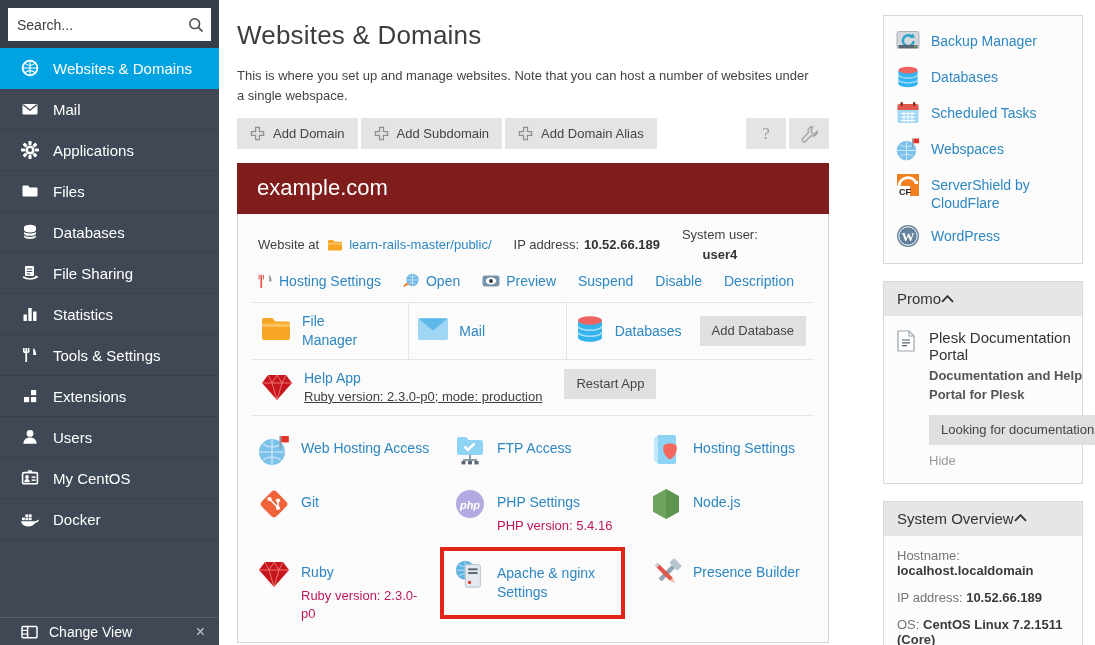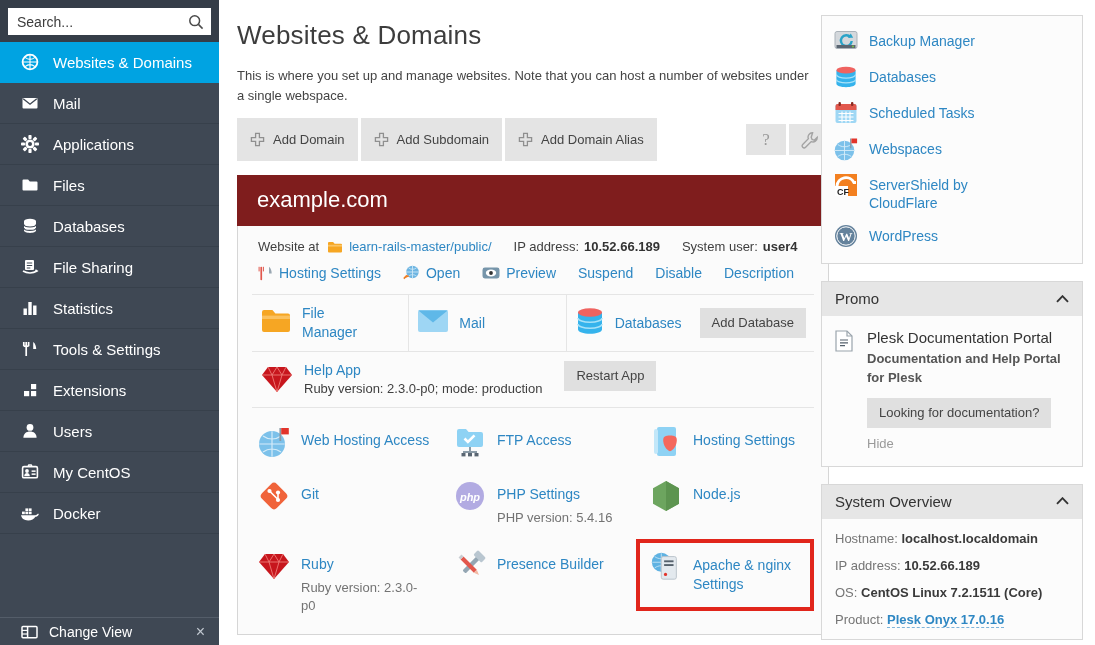--- a/index.html
+++ b/index.html
@@ -3,73 +3,73 @@
 <meta charset="utf-8">
 <style>
   * { margin:0; padding:0; box-sizing:border-box; }
   html,body { background:#fff; }
   body { font-family:"Liberation Sans", sans-serif; }
   .app { width:1095px; height:645px; display:flex; overflow:hidden; background:#fff; position:relative; }
 
   
   .sidebar { width:219px; flex-shrink:0; background:#3f4854; color:#fff; position:relative; }
   .search-wrap { background:#353d48; padding:8px 8px 7px 8px; }
-  .search-box { background:#fff; height:27px; display:flex; align-items:center; padding:0 7px 0 9px; }
+  .search-box { background:#fff; height:33px; display:flex; align-items:center; padding:0 7px 0 9px; }
   .search-box input { border:none; outline:none; flex:1; font-size:14px; color:#333; font-family:"Liberation Sans",sans-serif; min-width:0; background:transparent; }
   .search-box input::placeholder { color:#3c3c3c; opacity:1; }
   .nav-item { height:41px; display:flex; align-items:center; padding-left:20px; gap:14px; font-size:15px; cursor:pointer; border-bottom:1px solid #37404b; }
   .nav-item.active { background:#00a3e2; border-bottom-color:#00a3e2; }
   .nav-ic { width:19px; height:18px; display:inline-flex; align-items:center; justify-content:center; flex-shrink:0; }
   .sidebar-footer { position:absolute; left:0; right:0; bottom:0; height:28px; border-top:1px solid #545d69; display:flex; align-items:center; gap:10px; padding:0 14px 0 20px; font-size:14px; cursor:pointer; }
   .sidebar-footer .x { margin-left:auto; color:#c2c9d1; font-size:16px; cursor:pointer; }
 
   
   .main { flex:1; padding:14px 0 0 18px; min-width:0; }
   .main-inner { width:592px; }
   h1.page-title { font-size:26px; font-weight:400; color:#3d3d3d; margin:6px 0 15px 0; letter-spacing:0.2px; }
   .desc { font-size:13px; color:#444; line-height:1.5; max-width:580px; margin-bottom:13px; }
   .toolbar { display:flex; align-items:center; margin-bottom:14px; }
-  .btn { background:#e4e4e4; border:none; font-family:"Liberation Sans",sans-serif; font-size:13px; color:#444; padding:4px 13px; height:43px; margin-right:3px; display:inline-flex; align-items:center; gap:8px; cursor:pointer; }
+  .btn { background:#e4e4e4; border:none; font-family:"Liberation Sans",sans-serif; font-size:13px; color:#444; padding:4px 13px; height:31px; margin-right:3px; display:inline-flex; align-items:center; gap:8px; cursor:pointer; }
   .spacer { flex:1; }
   .icon-btn { width:40px; height:31px; background:#e4e4e4; border:none; display:inline-flex; align-items:center; justify-content:center; margin-left:3px; cursor:pointer; color:#9b9b9b; font-size:17px; font-family:"Liberation Serif",serif; }
 
   
   .card { border:1px solid #d6d6d6; background:#fbfbfb; }
   .card-header { background:#7f1d1d; color:#fff; font-size:22px; padding:12px 20px 13px 20px; margin:-1px -1px 0 -1px; }
   .info-row { padding:13px 20px 2px 20px; font-size:13px; color:#3f3f3f; display:flex; align-items:center; flex-wrap:wrap; }
   .info-row b { font-weight:bold; color:#333; }
   .grp { display:inline-flex; align-items:center; gap:5px; margin-right:22px; }
   a.link { color:#2e87c3; text-decoration:none; cursor:pointer; }
   .actions-row { padding:9px 20px 13px 20px; display:flex; align-items:center; gap:22px; font-size:14px; }
   .actions-row .al { display:inline-flex; align-items:center; gap:6px; }
   .tools-table { display:flex; margin:0 14px; border-top:1px solid #e5e5e5; border-bottom:1px solid #e5e5e5; }
   .tcell { flex:1; display:flex; align-items:center; gap:10px; padding:9px 8px; font-size:14px; }
   .tcell + .tcell { border-left:1px solid #e5e5e5; }
   .tcell.wide { flex:1.62; }
   .gbtn { background:#e0e0e0; border:none; font-family:"Liberation Sans",sans-serif; font-size:13px; color:#444; padding:0 12px; height:30px; cursor:pointer; white-space:nowrap; }
   .ruby-row { margin:0 14px; padding:9px 8px 10px 8px; border-bottom:1px solid #e5e5e5; display:flex; align-items:center; gap:10px; font-size:14px; }
-  .ruby-row .detail { font-size:13px; color:#3f3f3f; margin-top:3px; }
+  .ruby-row .detail { font-size:13px; color:#3f3f3f; margin-top:3px;text-decoration:underline; }
   .ruby-row .gbtn { margin-left:12px; align-self:flex-end; margin-bottom:6px; }
   .show-less { margin:0 14px; border-bottom:1px solid #e5e5e5; text-align:center; padding:9px 0 10px 0; font-size:11px; font-weight:bold; color:#555; letter-spacing:0.4px; cursor:pointer; display:flex; align-items:center; justify-content:center; gap:6px; }
   .features { display:grid; grid-template-columns: 196px 196px 1fr; padding:18px 14px 18px 20px; row-gap:22px; }
   .feature { display:flex; gap:11px; align-items:flex-start; font-size:14px; }
   .feature .fic { width:32px; height:32px; flex-shrink:0; display:flex; align-items:center; justify-content:center; }
   .feature .txt { padding-top:6px; max-width:132px; }
-  .feature .detail { color:#737373; font-size:13px; margin-top:7px; line-height:1.45; }
+  .feature .detail { color:#be185d; font-size:13px; margin-top:7px; line-height:1.45; }
   .red-box { display:inline-flex; gap:11px; align-items:flex-start; border:4px solid #e1251b; padding:7px 16px 12px 10px; margin:-11px 0 0 -14px; }
   .red-box .txt { padding-top:6px; max-width:108px; line-height:1.4; }
 
   
-  .rightcol { width:274px; flex-shrink:0; padding:15px 12px 0 0;border-radius:7px; }
+  .rightcol { width:212px; flex-shrink:0; padding:15px 12px 0 0;border-radius:7px; }
   .panel { border:1px solid #d8d8d8; background:#fcfcfc; margin-bottom:17px; }
   .shortcut-list { padding:13px 12px 15px 12px; display:flex; flex-direction:column; gap:12px; font-size:14px; }
   .shortcut { display:flex; align-items:flex-start; gap:11px; line-height:1.3; }
   .shortcut .sic { width:24px; height:24px; flex-shrink:0; display:flex; align-items:center; justify-content:center; }
   .shortcut .sl { padding-top:3px; }
-  .panel-header { background:#e6e6e6; padding:8px 13px 9px 13px; font-size:15px; color:#333; display:flex; align-items:center; justify-content:space-between; cursor:pointer; }
+  .panel-header { background:#e6e6e6; padding:8px 13px 9px 13px; font-size:15px; color:#333; display:flex; align-items:center; justify-content:flex-start; cursor:pointer; }
   .promo-body { padding:13px 12px 14px 12px; display:flex; gap:11px; }
   .promo-title { font-size:15px; color:#333; margin-bottom:4px; }
   .promo-desc { font-size:13px; color:#555; line-height:1.4;font-weight:bold; }
   .promo-btn { margin-top:11px; }
   .hide-link { display:inline-block; margin-top:8px; font-size:13px; color:#9a9a9a; cursor:pointer; }
   .sys-body { padding:12px 13px 0 13px; font-size:13px; color:#757575; }
   .sys-row { margin-bottom:12px; }
   .sys-row b { color:#3a3a3a; font-weight:bold; }
   .sys-link { color:#2e87c3; font-weight:bold; text-decoration:none; border-bottom:1px dashed #7db4da; cursor:pointer; }
 </style>
@@ -303,21 +303,21 @@
               <svg width="16" height="14" viewBox="0 0 16 14">
                 <path d="M1 3 a1 1 0 0 1 1 -1 h4.1 l1.5 1.8 H14 a1 1 0 0 1 1 1 v6.6 a1 1 0 0 1 -1 1 H2 a1 1 0 0 1 -1 -1 z" fill="#f6a623"></path>
                 <rect x="1" y="4.8" width="14" height="1.8" fill="#fbc464"></rect>
               </svg>
             </span>
           <a class="link grp">learn-rails-master/public/</a>
           <span class="grp" style="gap:5px;">
             <span>IP address:</span>
             <b>10.52.66.189</b>
           </span>
-          <span class="grp" style="gap:5px; margin-right:0;">
+          <span class="grp" style="gap:5px; margin-right:0;flex-direction:column;">
             <span>System user:</span>
             <b>user4</b>
           </span>
         </div>
 
         <div class="actions-row">
           <span class="al">
             <span style="display:flex;">
                 <svg width="15" height="15" viewBox="0 0 15 15">
                   <g fill="#e2574c">
@@ -473,52 +473,52 @@
             <span class="fic">
                 <svg width="32" height="30" viewBox="0 0 32 30">
                   <polygon points="7,3 25,3 31,11 16,28 1,11" fill="#c7161d"></polygon>
                   <path d="M7 3 L11 11 L16 28 L21 11 L25 3 M1 11 h30 M11 11 L16 3 L21 11" stroke="#ee7a76" stroke-width="0.9" fill="none"></path>
                 </svg>
               </span>
             <div>
               <a class="link txt" style="display:inline-block;">Ruby</a>
               <div class="detail" style="max-width:120px;">Ruby version: 2.3.0-p0</div>
             </div>
-          </div>
-          <div class="feature">
-            <span class="fic">
-                <svg width="34" height="32" viewBox="0 0 34 32">
-                  <g transform="rotate(45 17 16)">
-                    <rect x="14.6" y="1" width="4.8" height="24" rx="1.5" fill="#94a6b3"></rect>
-                    <rect x="11" y="-2" width="12" height="7" rx="1.5" fill="#b9c6d0"></rect>
-                  </g>
-                  <g transform="rotate(-45 17 16)">
-                    <rect x="14.8" y="4" width="4.4" height="20" fill="#e2574c"></rect>
-                    <polygon points="14.8,24 19.2,24 17,29.5" fill="#f2b9a4"></polygon>
-                    <rect x="14.8" y="1" width="4.4" height="3" fill="#c9cdd2"></rect>
-                  </g>
-                </svg>
-              </span>
-            <a class="link txt">Presence Builder</a>
           </div>
           <div class="feature" style="align-items:flex-start;">
             <div class="red-box">
               <span class="fic">
                   <svg width="34" height="32" viewBox="0 0 34 32">
                     <circle cx="12" cy="12" r="10" fill="#5fb2e2"></circle>
                     <path d="M12 2.5 v19 M2.5 12 h19 M5 6 c4 3 10 3 14 0 M5 18 c4 -3 10 -3 14 0" stroke="#bfe2f5" stroke-width="1" fill="none"></path>
                     <rect x="12" y="6" width="16" height="24" rx="2" fill="#e3e9ee" stroke="#b9c2ca"></rect>
                     <rect x="15" y="10" width="10" height="2" fill="#55616c"></rect>
                     <rect x="15" y="14" width="10" height="2" fill="#55616c"></rect>
                     <circle cx="16.5" cy="25" r="1.7" fill="#e2342b"></circle>
                   </svg>
                 </span>
               <a class="link txt">Apache &amp; nginx Settings</a>
             </div>
           </div>
+          <div class="feature">
+            <span class="fic">
+                <svg width="34" height="32" viewBox="0 0 34 32">
+                  <g transform="rotate(45 17 16)">
+                    <rect x="14.6" y="1" width="4.8" height="24" rx="1.5" fill="#94a6b3"></rect>
+                    <rect x="11" y="-2" width="12" height="7" rx="1.5" fill="#b9c6d0"></rect>
+                  </g>
+                  <g transform="rotate(-45 17 16)">
+                    <rect x="14.8" y="4" width="4.4" height="20" fill="#e2574c"></rect>
+                    <polygon points="14.8,24 19.2,24 17,29.5" fill="#f2b9a4"></polygon>
+                    <rect x="14.8" y="1" width="4.4" height="3" fill="#c9cdd2"></rect>
+                  </g>
+                </svg>
+              </span>
+            <a class="link txt">Presence Builder</a>
+          </div>
 
         </div>
       </section>
     </div>
   </main>
 
   <aside class="rightcol">
 
     <div class="panel">
       <div class="shortcut-list">

